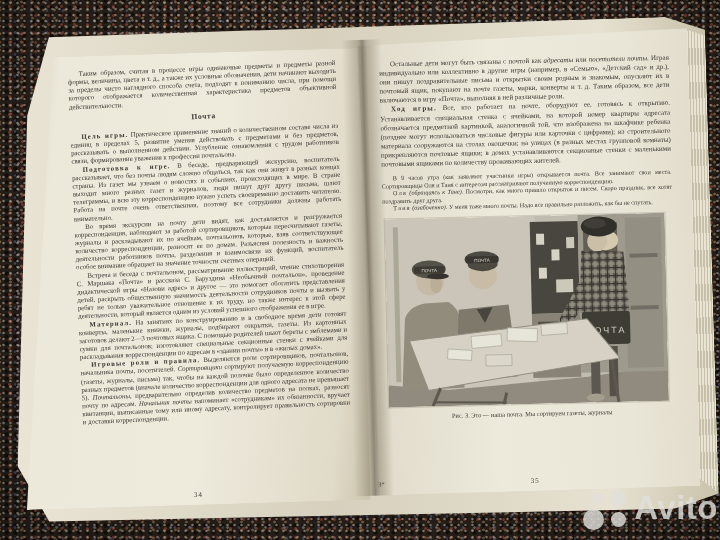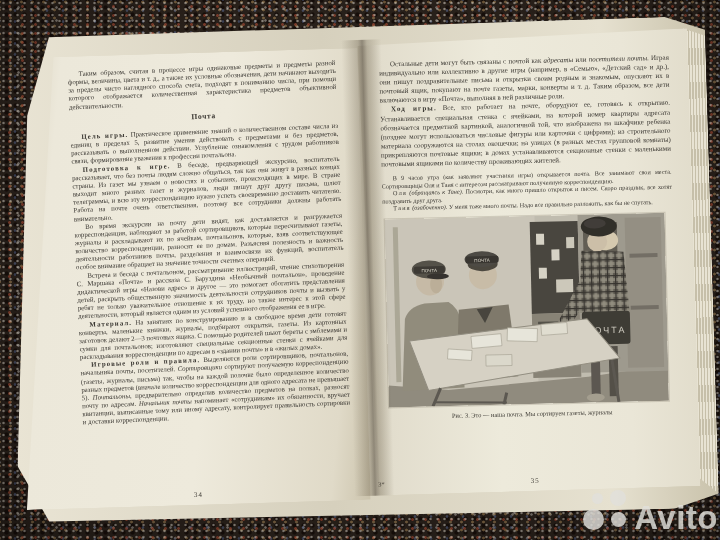--- a/index.html
+++ b/index.html
@@ -51,21 +51,21 @@
   .name{letter-spacing:1.2px;}
   .heading{text-align:center;font-weight:bold;font-size:7.6px;letter-spacing:.6px;
     margin:7px 0 7px 0;text-indent:0;}
   .pageno{position:absolute;bottom:6px;left:0;width:100%;text-align:center;
     font-size:7px;color:#45423c;letter-spacing:1px;}
   .sig{position:absolute;left:8px;bottom:8px;font-size:6.5px;color:#45423c;}
   .figure{margin:7px 0 0 2px;width:280px;height:188px;overflow:hidden;
     box-shadow:0 0 0 1px rgba(120,112,95,.25);}
   .caption{text-align:center;font-size:6.4px;margin-top:5px;text-indent:0;color:#3f3c36;}
   
-  .watermark{position:absolute;right:2px;bottom:4px;display:flex;align-items:flex-end;}
+  .watermark{position:absolute;right:2px;bottom:4px;display:flex;align-items:flex-start;}
   .wm-logo{position:relative;width:48px;height:46px;margin-right:3px;}
   .wm-logo i{position:absolute;border-radius:50%;background:rgba(224,223,219,.82);display:block;}
   .wm-c1{left:9px;top:3px;width:11px;height:11px;}
   .wm-c2{left:27px;top:0;width:16px;height:16px;}
   .wm-c3{left:0;top:19px;width:21px;height:21px;}
   .wm-c4{left:28px;top:22px;width:15px;height:15px;}
   .wm-text{font-family:"Liberation Sans",sans-serif;font-weight:bold;font-size:33px;
     line-height:36px;color:rgba(224,223,219,.82);letter-spacing:.5px;}
 </style>
 </head>

